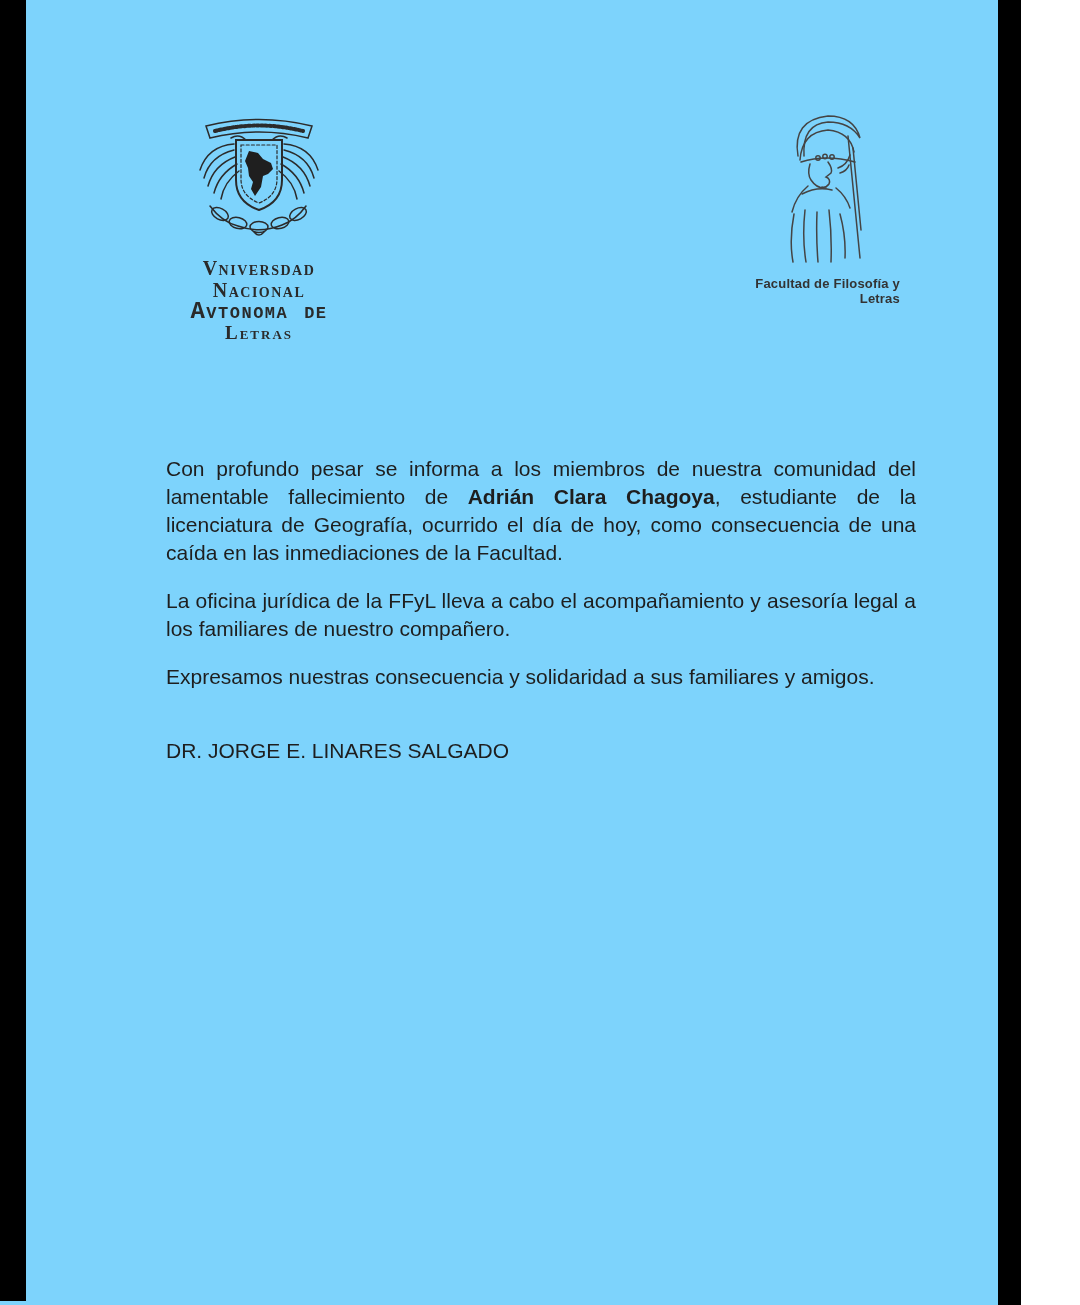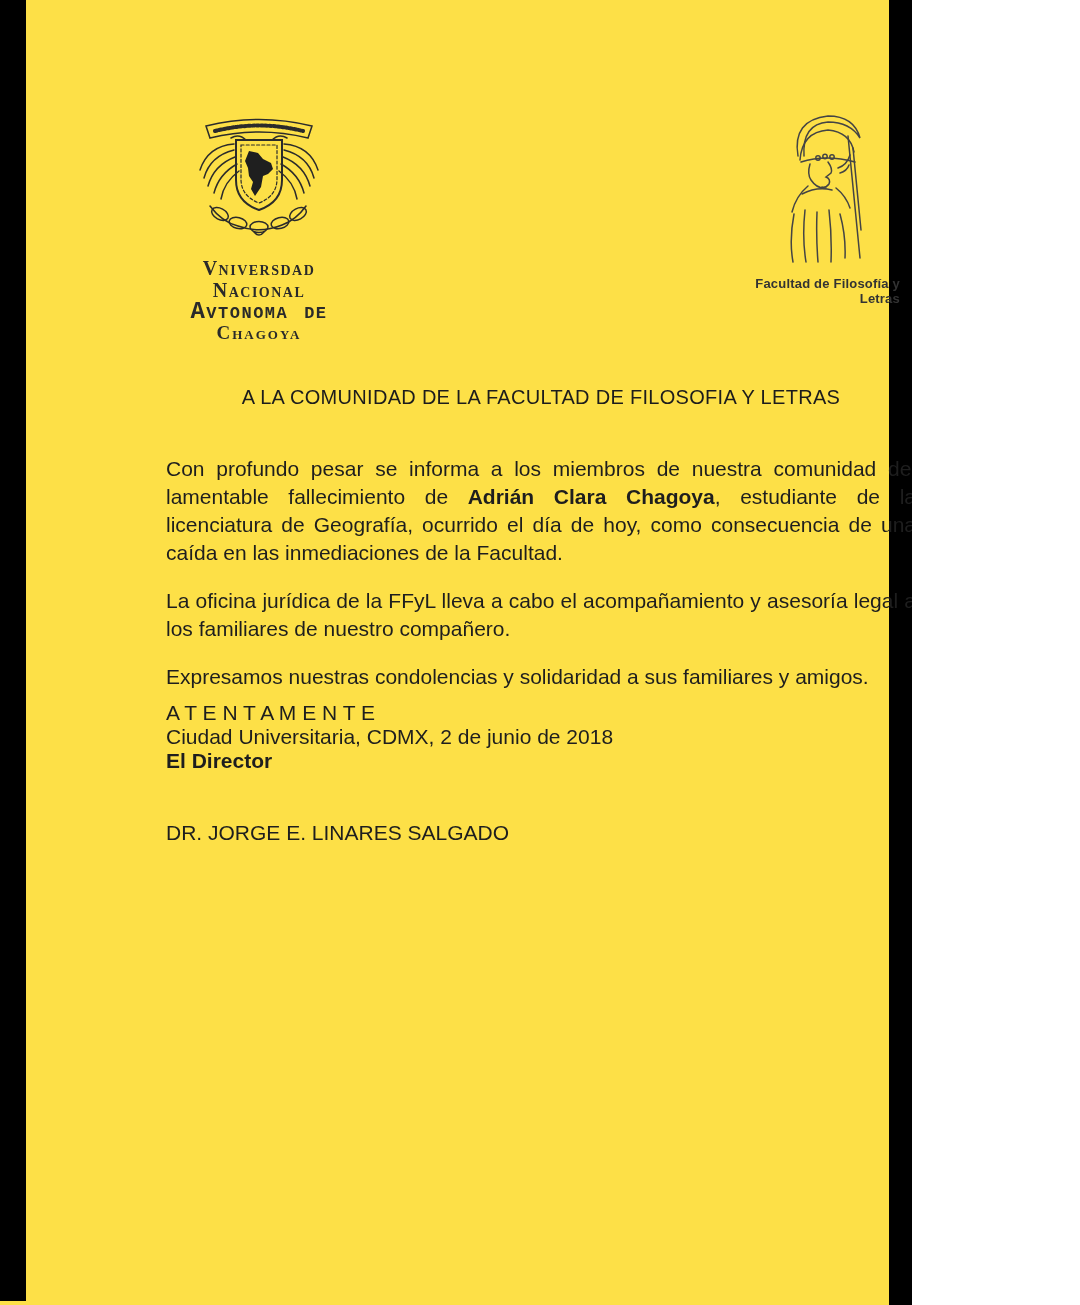--- a/index.html
+++ b/index.html
@@ -2,23 +2,23 @@
 <html><head>
 <meta charset="utf-8">
 <style>
   html, body {
     margin: 0;
     padding: 0;
     background: #ffffff;
   }
   .page {
     position: relative;
-    width: 912px;
+    width: 1021px;
     height: 1305px;
-    background: #fde047;
+    background: #7dd3fc;
     overflow: hidden;
     font-family: "Liberation Sans", sans-serif;
     color: #1e1e1e;
   }
   .side-bar {
     position: absolute;
     top: 0;
     background: #000000;
   }
   .side-bar.left  { left: 0;  width: 26px; height: 1301px; }
@@ -131,21 +131,21 @@
         <ellipse cx="44" cy="113" rx="9" ry="5.5" transform="rotate(14 44 113)"></ellipse>
         <ellipse cx="65" cy="117" rx="9" ry="5.5"></ellipse>
         <ellipse cx="86" cy="113" rx="9" ry="5.5" transform="rotate(-14 86 113)"></ellipse>
         <ellipse cx="104" cy="104" rx="9" ry="5.5" transform="rotate(-28 104 104)"></ellipse>
         <path d="M60,122 q5,6 10,0"></path>
       </g>
     </svg>
     <div class="unam-wordmark">
       <div class="l1">Vniversdad Nacional</div>
       <div class="l2">Avtonoma de</div>
-      <div class="l3">Chagoya</div>
+      <div class="l3">Letras</div>
     </div>
   </div>
 
   <div class="ffyl-block">
     <svg class="ffyl-emblem" width="112" height="158" viewBox="0 0 112 158" aria-hidden="true">
       <g fill="none" stroke="#444444" stroke-width="1.5" stroke-linecap="round">
 
         <path d="M30,46 Q24,10 60,6 Q86,6 92,28 Q82,12 60,12 Q34,14 36,46"></path>
 
         <path d="M32,50 Q34,22 60,20 Q82,22 86,42"></path>
@@ -171,31 +171,25 @@
         <path d="M37,100 q-3,28 1,52"></path>
         <path d="M49,102 q-1,26 1,50"></path>
         <path d="M61,100 q3,26 2,52"></path>
         <path d="M72,104 q6,22 5,44"></path>
         <path d="M34,84 q15,-8 30,-4"></path>
       </g>
     </svg>
     <div class="ffyl-caption">Facultad de Filosofía y Letras</div>
   </div>
 
-  <div class="letter-title">A LA COMUNIDAD DE LA FACULTAD DE FILOSOFIA Y LETRAS</div>
 
   <div class="letter-body">
     <p class="p1"><span>Con profundo pesar se informa a los miembros de nuestra comunidad del lamentable fallecimiento de </span><strong>Adrián Clara Chagoya</strong><span>, estudiante de la licenciatura de Geografía, ocurrido el día de hoy, como consecuencia de una caída en las inmediaciones de la Facultad.</span></p>
 
     <p class="p2">La oficina jurídica de la FFyL lleva a cabo el acompañamiento y asesoría legal a los familiares de nuestro compañero.</p>
 
-    <p class="p3">Expresamos nuestras condolencias y solidaridad a sus familiares y amigos.</p>
+    <p class="p3">Expresamos nuestras consecuencia y solidaridad a sus familiares y amigos.</p>
 
-    <div class="closing-block">
-      <div class="salutation">A T E N T A M E N T E</div>
-      <div class="place-date">Ciudad Universitaria, CDMX, 2 de junio de 2018</div>
-      <div class="signer-role">El Director</div>
-    </div>
 
     <div class="signature-name">DR. JORGE E. LINARES SALGADO</div>
   </div>
 
 </div>
 
 </body></html>

